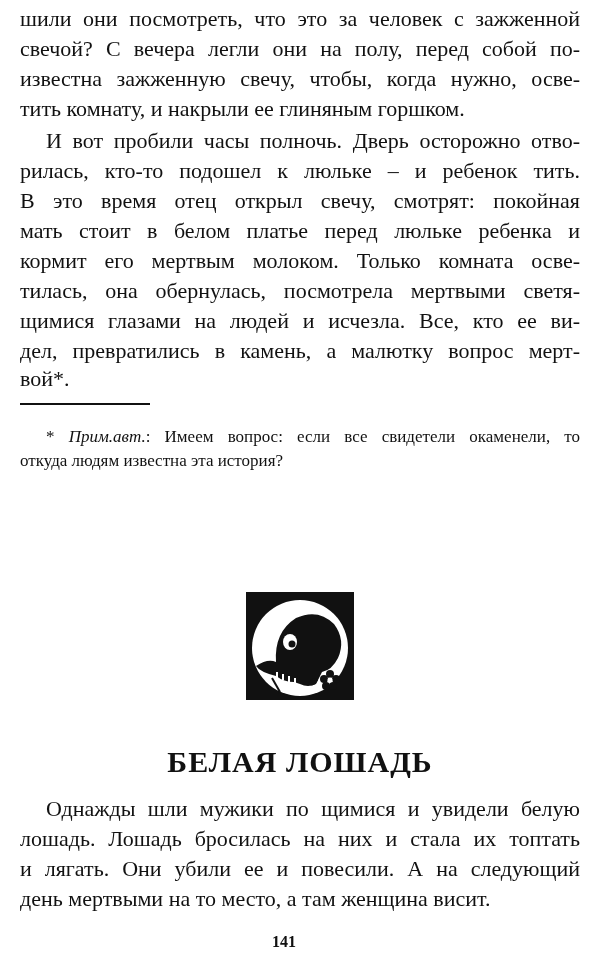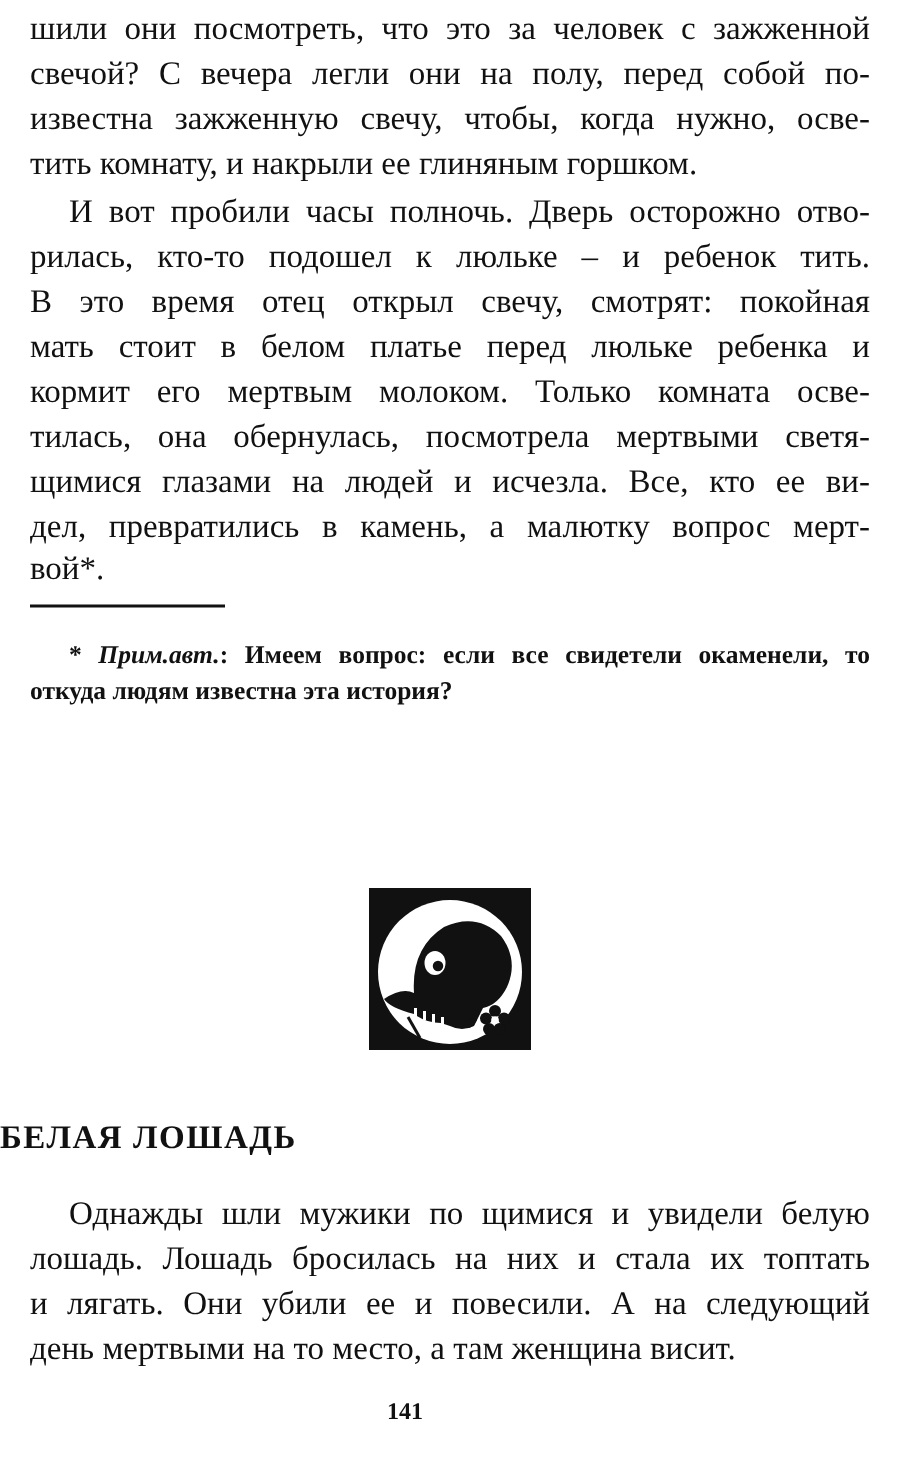--- a/index.html
+++ b/index.html
@@ -4,28 +4,28 @@
 <style>
   html, body { margin: 0; padding: 0; background: #ffffff; }
   body { width: 600px; height: 973px; position: relative; overflow: hidden;
          font-family: "Liberation Serif", "DejaVu Serif", serif; color: #111; }
   .line { position: absolute; left: 20px; width: 560px; font-size: 22px; line-height: 30px;
           white-space: nowrap; text-align: justify; text-align-last: justify; }
   .line.last { text-align-last: left; }
   .line.indent { left: 46px; width: 534px; }
   .fn-rule { position: absolute; left: 20px; top: 403px; width: 130px; height: 2px; background: #111; }
   .fn { position: absolute; left: 20px; width: 560px; font-size: 17px; line-height: 24px;
-        white-space: nowrap; text-align: justify; text-align-last: justify; font-weight: bold; }
+        white-space: nowrap; text-align: justify; text-align-last: justify; }
   .fn.indent { left: 46px; width: 534px; }
   .fn.last { text-align-last: left; }
   .fn i { font-style: italic; }
   .vignette { position: absolute; left: 246px; top: 592px; width: 108px; height: 108px; }
-  .title { position: absolute; left: 0; top: 745px; width: 600px; text-align: left;
-           font-size: 22px; font-weight: bold; letter-spacing: 1px; }
-  .pagenum { position: absolute; left: 0; top: 933px; width: 540px; text-align: center;
+  .title { position: absolute; left: 0; top: 745px; width: 600px; text-align: center;
+           font-size: 30px; font-weight: bold; letter-spacing: 1px; }
+  .pagenum { position: absolute; left: 14px; top: 933px; width: 540px; text-align: center;
              font-size: 16px; font-weight: bold; }
 </style>
 </head>
 <body>
 
 <div class="line" style="top:4px">шили они посмотреть, что это за человек с зажженной</div>
 <div class="line" style="top:34px">свечой? С вечера легли они на полу, перед собой по-</div>
 <div class="line" style="top:64px">известна зажженную свечу, чтобы, когда нужно, осве-</div>
 <div class="line last" style="top:94px">тить комнату, и накрыли ее глиняным горшком.</div>
 <div class="line indent" style="top:126px">И вот пробили часы полночь. Дверь осторожно отво-</div>

